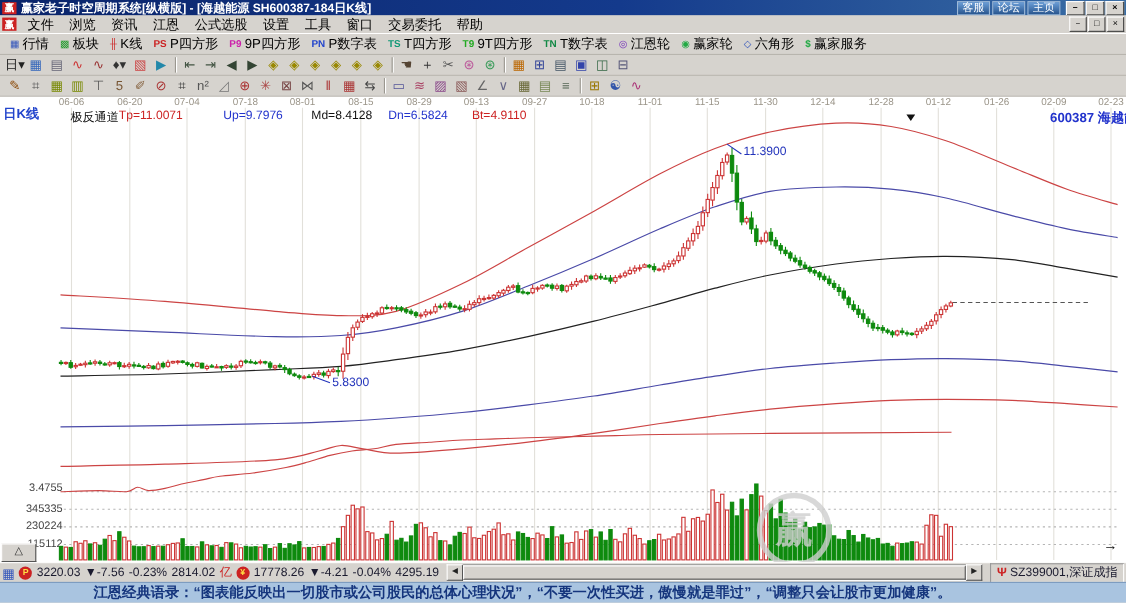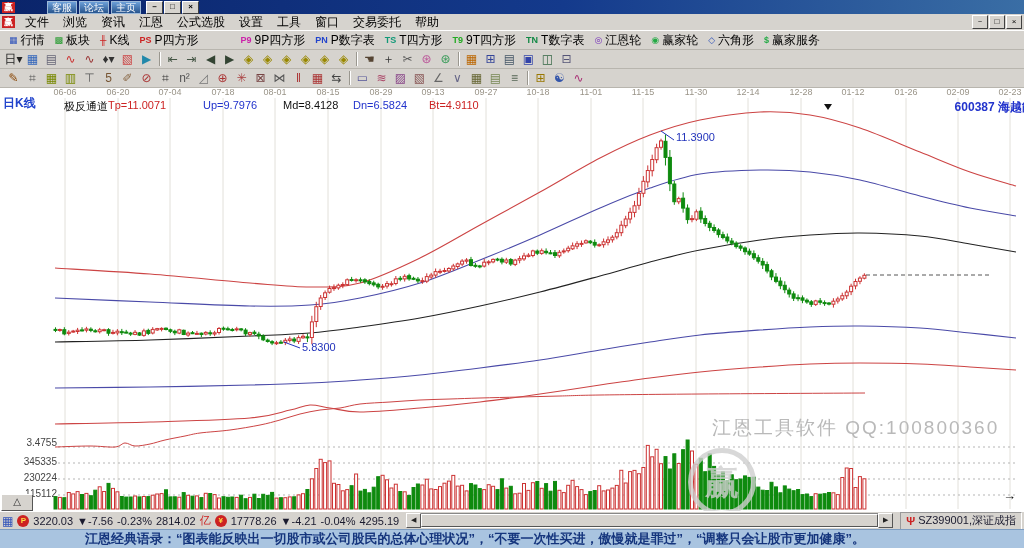--- a/index.html
+++ b/index.html
@@ -77,20 +77,21 @@
   
   .marquee{position:absolute;top:529px;left:0;width:1024px;height:19px;background:#a9c4e0;
     border-top:1px solid #7d9cc0;color:#15357d;font-size:13px;font-weight:bold;line-height:18px;
     padding-left:85px;box-sizing:border-box;white-space:nowrap;overflow:hidden;}
 </style>
 </head>
 <body>
 
 <div class="titlebar">
   <span class="app-logo">赢</span>
+  <span class="title-text">赢家老子时空周期系统[纵横版] - [海越能源  SH600387-184日K线]</span>
   <span class="quick-btns" id="quick-btns">
       <span class="qb">客服</span>
       <span class="qb">论坛</span>
       <span class="qb">主页</span>
     </span>
   <span class="winbtns" id="win-btns">
       <span class="wb">－</span>
       <span class="wb">□</span>
       <span class="wb">×</span>
     </span>
@@ -128,21 +129,21 @@
     </span>
     <span class="tb-item">
       <span class="tb-badge" style="color: rgb(204, 34, 34);">╫</span>
       <span>K线</span>
     </span>
     <span class="tb-item">
       <span class="tb-badge" style="color: rgb(204, 34, 34);">PS</span>
       <span>P四方形</span>
     </span>
     <span class="tb-item">
-      <span class="tb-badge" style="color: rgb(204, 34, 170); margin-left: 32px;">P9</span>
+      <span class="tb-badge" style="color: rgb(204, 34, 170);">P9</span>
       <span>9P四方形</span>
     </span>
     <span class="tb-item">
       <span class="tb-badge" style="color: rgb(34, 68, 204);">PN</span>
       <span>P数字表</span>
     </span>
     <span class="tb-item">
       <span class="tb-badge" style="color: rgb(17, 153, 119);">TS</span>
       <span>T四方形</span>
     </span>
@@ -854,21 +855,20 @@
       <text x="302" y="351" font-size="11" fill="#2233bb">5.8300</text>
     </svg>
   <span class="ov kline-label">日K线</span>
   <span class="ov ind-name">极反通道</span>
   <span class="ov ind-tp">Tp=11.0071</span>
   <span class="ov ind-up">Up=9.7976</span>
   <span class="ov ind-md">Md=8.4128</span>
   <span class="ov ind-dn">Dn=6.5824</span>
   <span class="ov ind-bt">Bt=4.9110</span>
   <span class="ov symbol-label">600387  海越能源</span>
-  <span class="ov wm-tool">江恩工具软件  QQ:100800360</span>
   <span class="ov wm-logo">赢</span>
   <span class="ov corner-btn">△</span>
   <span class="ov proj-arrow">→</span>
 </div>
 
 <div class="statusbar">
   <span class="sb-grid">▦</span>
   <span class="sb-circle">P</span>
   <span>3220.03</span>
   <span>▼-7.56</span>

